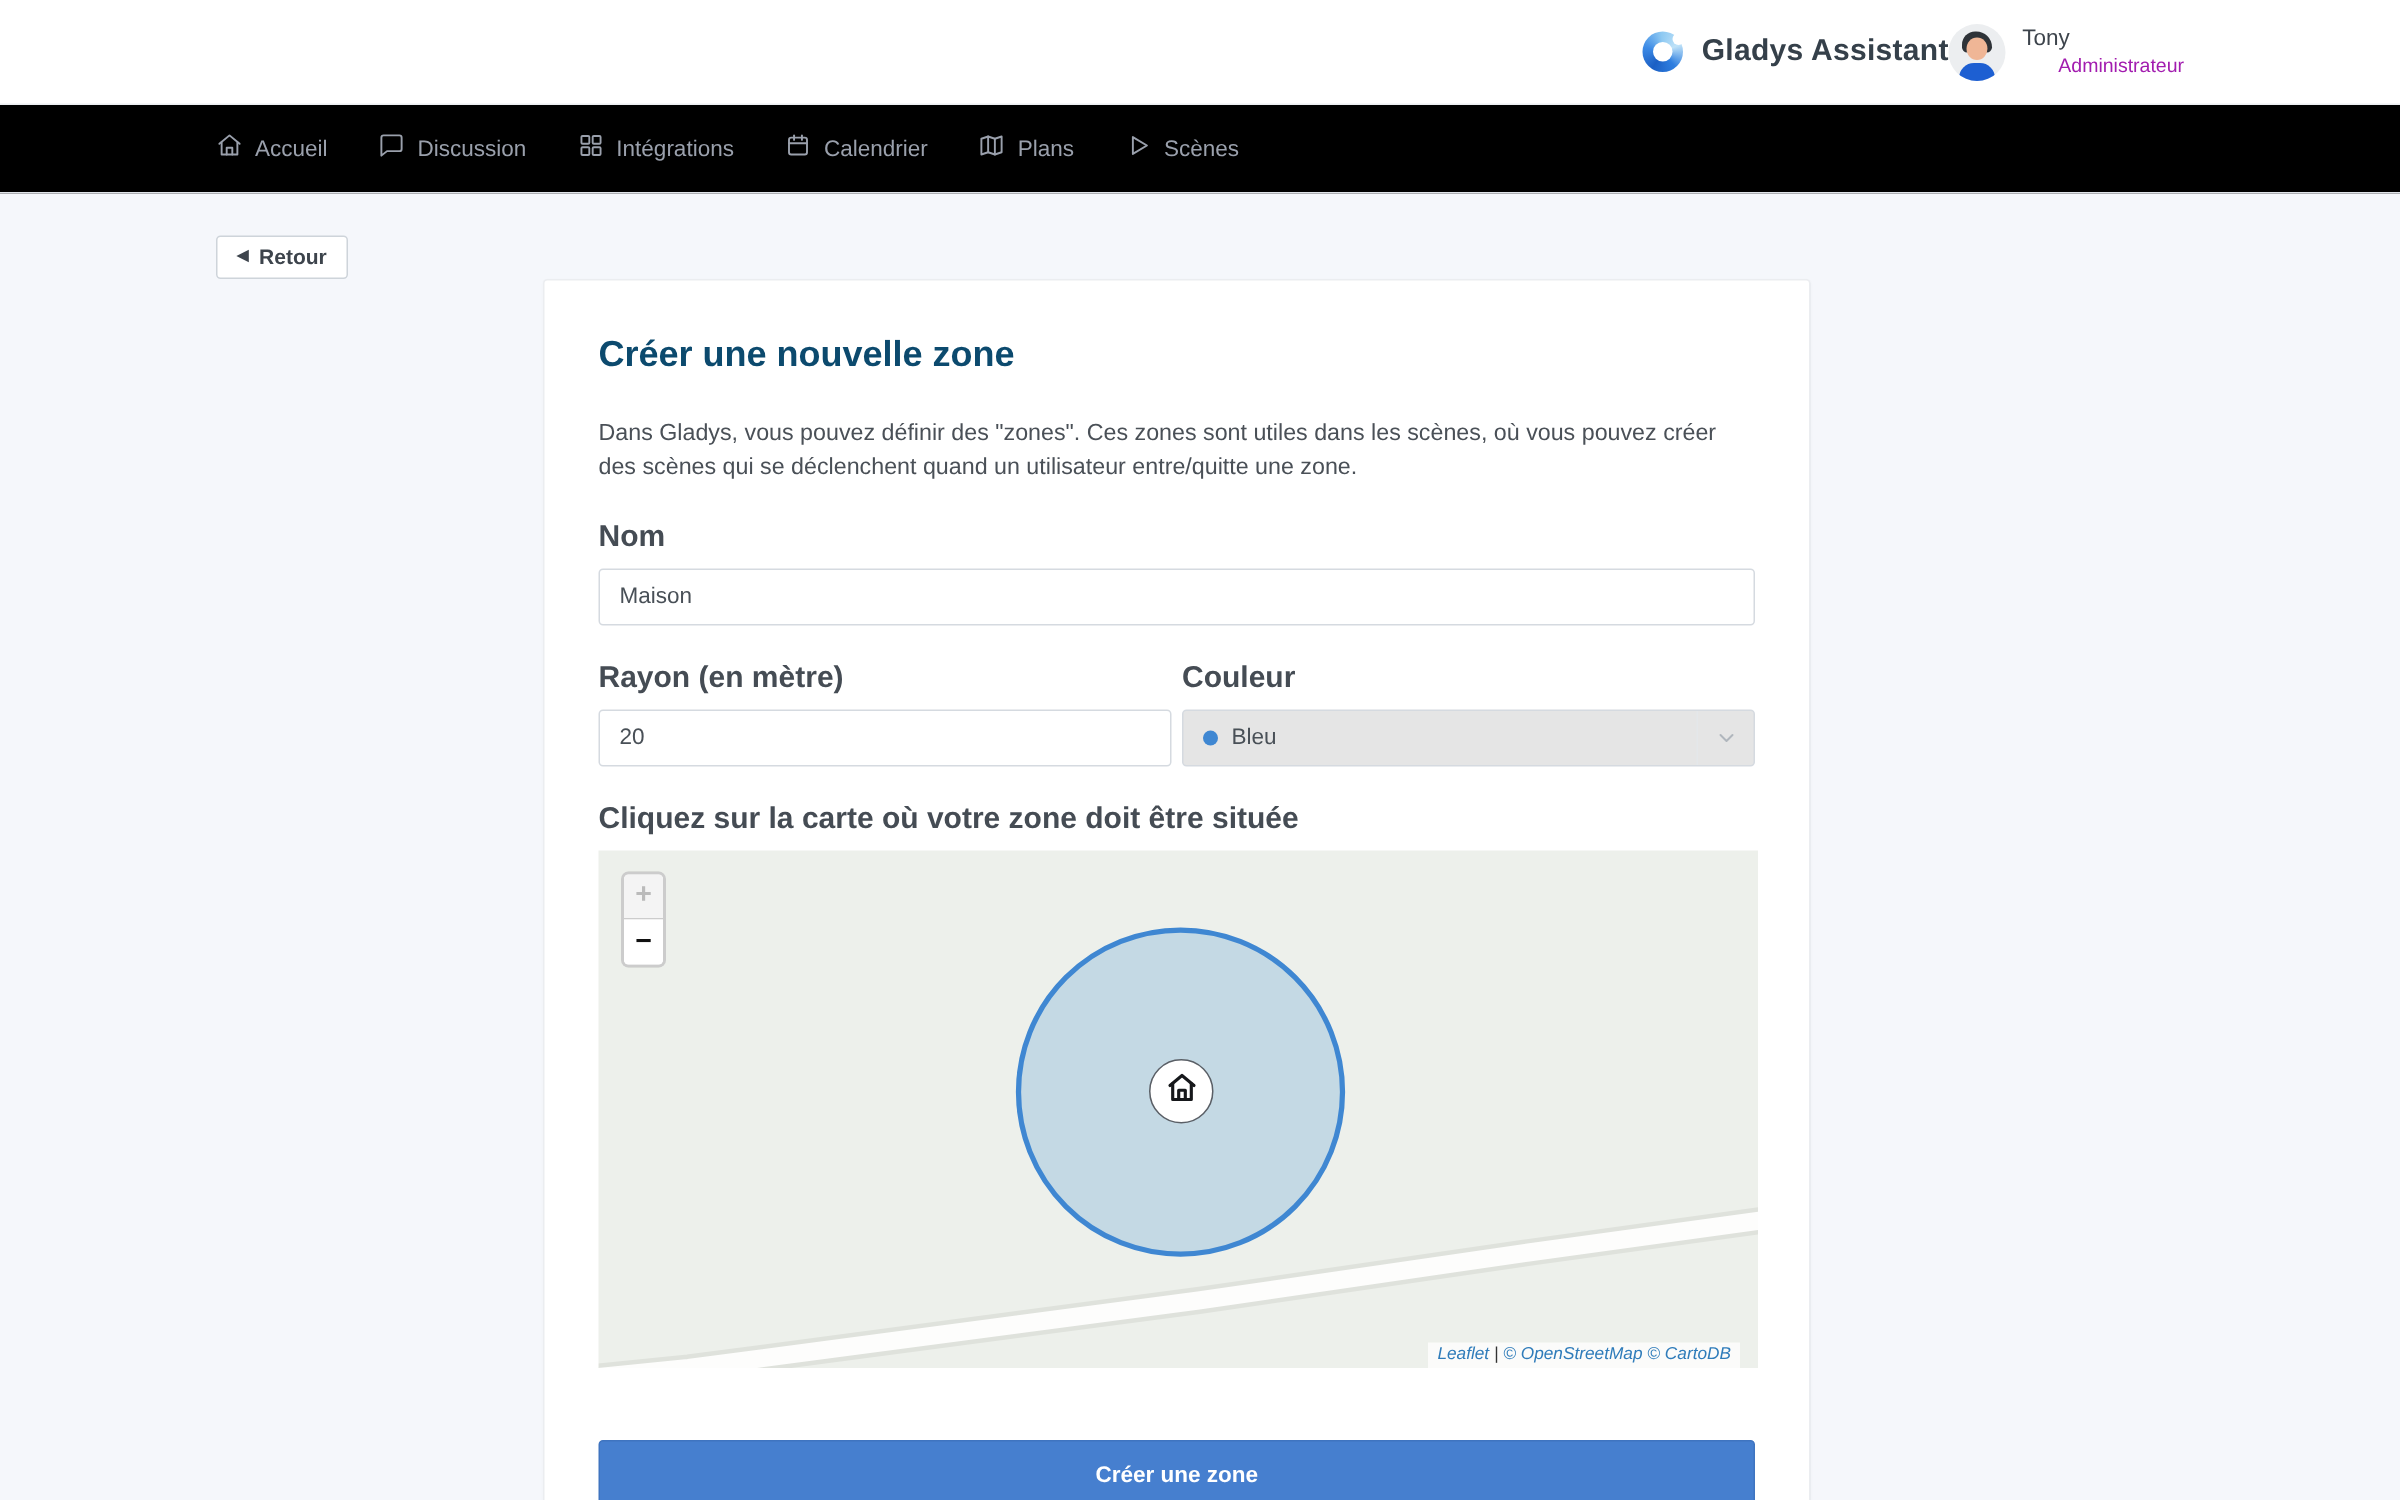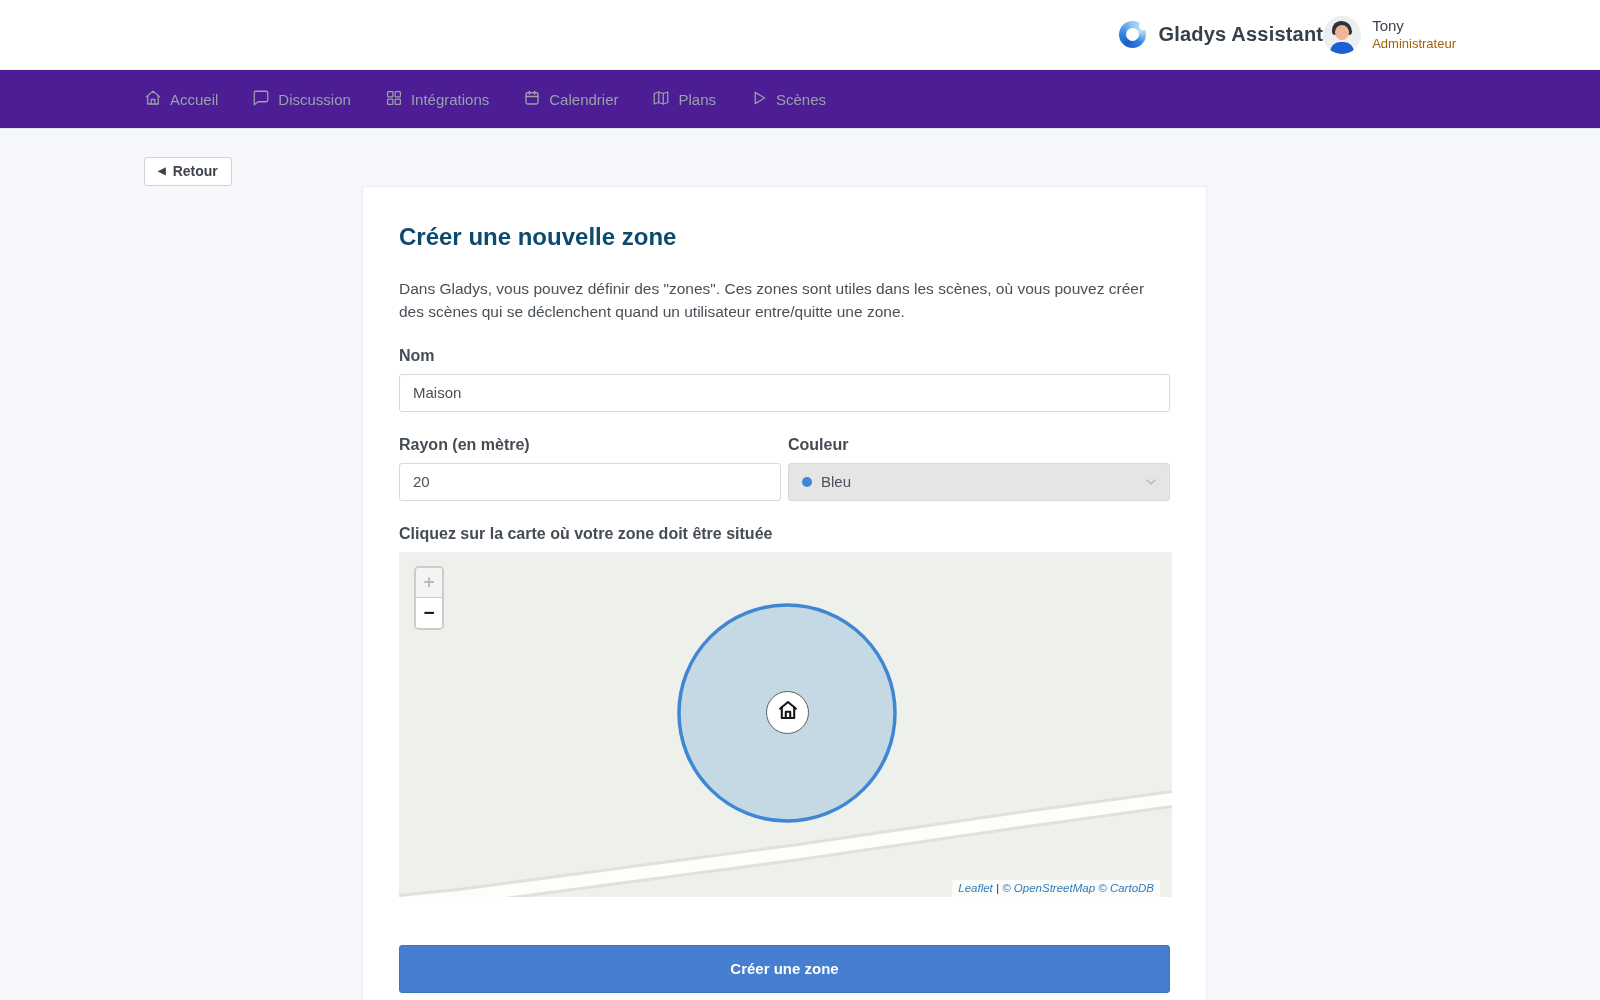--- a/index.html
+++ b/index.html
@@ -17,41 +17,41 @@
     border-radius:50%; background:#fff; }
   .logo::after { content:""; position:absolute; right:-1px; top:1px; width:8px; height:8px;
     border-radius:50%; background:#fff; }
   .brand-name { font-size:20px; font-weight:700; color:#35404a; letter-spacing:.2px; }
   .user { display:flex; align-items:center; gap:11px; }
   .avatar { width:38px; height:38px; border-radius:50%; background:#eceef0; position:relative; overflow:hidden; }
   .avatar .hair { position:absolute; left:9px; top:5px; width:20px; height:14px; border-radius:10px 12px 4px 4px; background:#2e3338; }
   .avatar .face { position:absolute; left:12px; top:9px; width:14px; height:15px; border-radius:50%; background:#efb696; }
   .avatar .shirt { position:absolute; left:7px; top:26px; width:24px; height:14px; border-radius:10px 10px 0 0; background:#1d5fd2; }
   .user-name { font-size:15px; color:#3d444c; line-height:1.25; }
-  .user-role { font-size:13px; color:#a16207; line-height:1.2; }
-
-  
-  .navbar { height:59px; background:#4c1d95; border-bottom:1px solid #e0e4e9; }
+  .user-role { font-size:13px; color:#a21caf; line-height:1.2;margin-left:24px; }
+
+  
+  .navbar { height:59px; background:#000000; border-bottom:1px solid #e0e4e9; }
   .navbar .container { height:100%; display:flex; align-items:center; gap:34px; }
   .nav-item { display:flex; align-items:center; gap:8px; color:#9aa0ac; font-size:15px;
     text-decoration:none; cursor:pointer; }
   .nav-item svg { stroke:#9aa0ac; }
 
   
   .page { padding-top:28px; }
   .btn-back { display:inline-flex; align-items:center; gap:7px; background:#fff; border:1px solid #ced4da;
     border-radius:3px; padding:5px 13px 6px; font-size:14px; font-weight:600; color:#3d444c; cursor:pointer; }
   .btn-back .tri { font-size:10px; line-height:1; color:#3d444c; }
   .card { width:845px; margin-left:218px; background:#fff; border:1px solid rgba(0,21,64,0.08);
     border-radius:3px; box-shadow:0 1px 2px rgba(0,0,0,0.03); }
   .card-body { padding:36px; }
   .card-title { font-size:24px; font-weight:600; color:#0c4a6e; margin-bottom:26px; }
   .card-desc { font-size:15.5px; line-height:1.5; color:#4a5057; margin-bottom:23px; max-width:770px; }
 
-  .form-label { display:block; font-size:16px; font-weight:700; color:#454c54; margin-bottom:9px; }
+  .form-label { display:block; font-size:20px; font-weight:700; color:#454c54; margin-bottom:9px; }
   .form-group { margin-bottom:24px; }
   .input { width:100%; height:38px; border:1px solid #d5dae0; border-radius:3px; padding:0 13px;
     font-size:15px; color:#495057; background:#fff; font-family:inherit; }
   .row2 { display:flex; gap:7px; }
   .col { flex:1; }
   .select { height:38px; border:1px solid #d5dae0; border-radius:3px; background:#e5e5e5; display:flex;
     align-items:center; padding-left:13px; cursor:pointer; position:relative; }
   .color-dot { width:10px; height:10px; border-radius:50%; background:#3f87d2; margin-right:9px; }
   .select-value { font-size:15px; color:#495057; }
   .select-arrow { position:absolute; right:0; top:0; height:100%; width:38px; display:flex;

